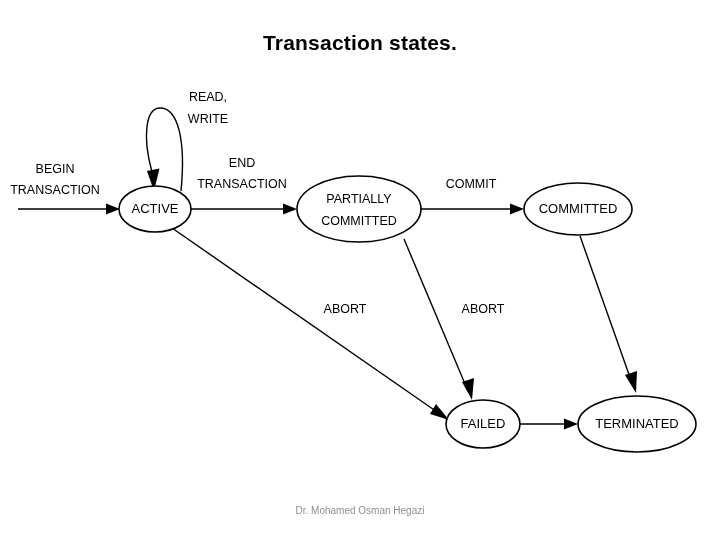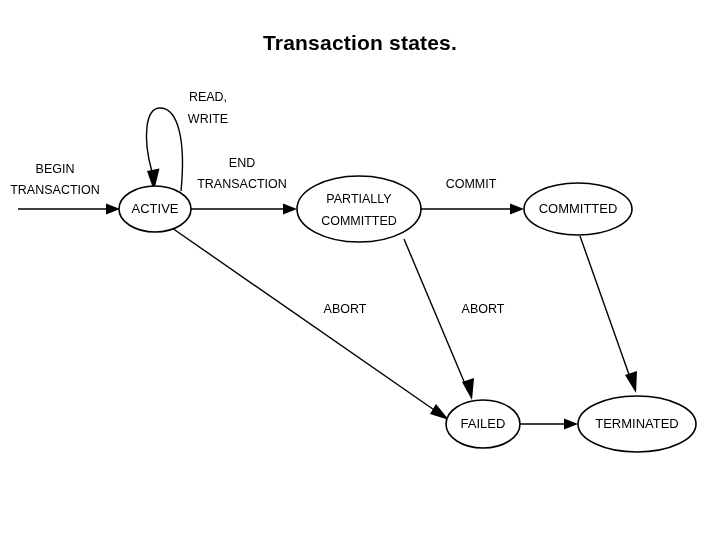--- a/index.html
+++ b/index.html
@@ -177,14 +177,15 @@
     <g>
       <text class="edge-label" x="345" y="313">ABORT</text>
     </g>
 
     <g>
       <text class="edge-label" x="483" y="313">ABORT</text>
     </g>
 
   </svg>
 
+  <div id="footer">Dr. Mohamed Osman Hegazi</div>
 
 </div>
 
 </body></html>

